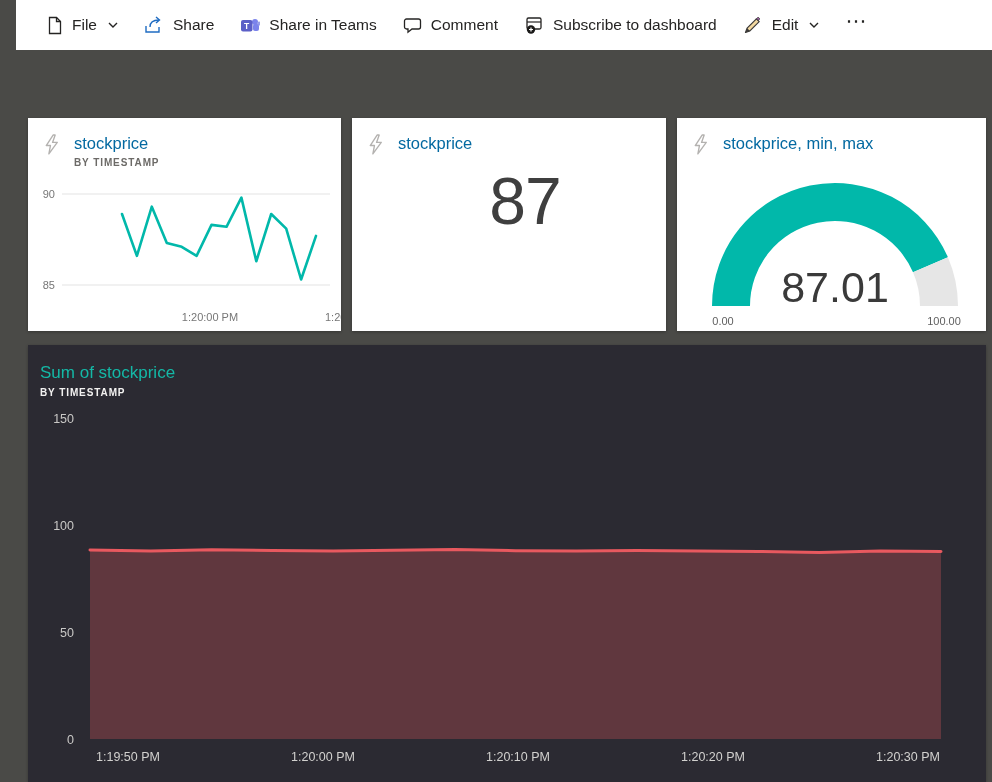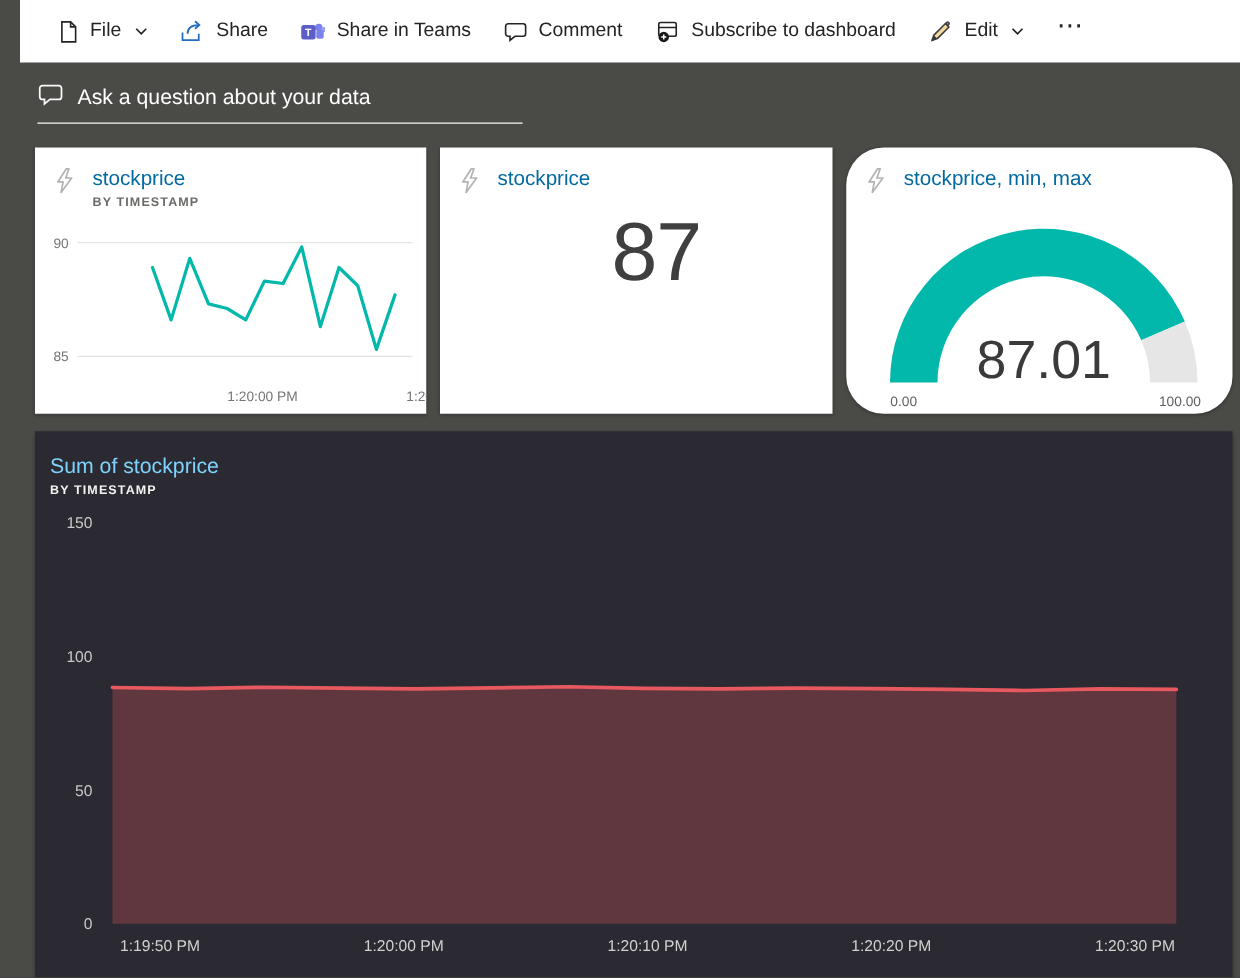--- a/index.html
+++ b/index.html
@@ -32,38 +32,38 @@
   .tiles {
     position:absolute; top:118px; left:28px; width:958px; height:213px;
     display:flex; gap:11px;
   }
   .tile {
     position:relative; background:#ffffff; height:213px; overflow:hidden;
     box-shadow:0 1px 3px rgba(0,0,0,0.28); cursor:pointer;
   }
   .tile-1 { width:313px; }
   .tile-2 { width:314px; }
-  .tile-3 { width:309px;border-radius:30px; }
+  .tile-3 { width:309px; }
   .tile-header { display:flex; gap:14px; padding:16px 14px 0 15px; }
   .tile-title  { font-size:16.5px; color:#0369a1; line-height:1.15; }
   .tile-sub    { font-size:10px; font-weight:700; color:#6c6a67; letter-spacing:0.9px; margin-top:4px; }
   .tile svg.chart { position:absolute; left:0; top:60px; overflow:hidden; }
   .card-value-wrap {
     position:absolute; left:0; top:45px; width:100%; height:168px;
     display:flex; align-items:flex-start; justify-content:center;padding-left:32px;
   }
   .card-value { font-size:66px; font-weight:300; color:#3f3f3f; letter-spacing:-1px; }
   
   .big-tile {
     position:absolute; top:345px; left:28px; width:958px; height:437px;
     background:#2b2a32; color:#ffffff; overflow:hidden;
     box-shadow:0 1px 3px rgba(0,0,0,0.28); cursor:pointer;
   }
   .big-tile .hdr { padding:18px 0 0 12px; }
-  .big-title { font-size:17px; color:#7dd3fc; }
+  .big-title { font-size:17px; color:#14b8a6; }
   .big-sub   { font-size:10px; font-weight:700; color:#f3f2f1; letter-spacing:0.9px; margin-top:4px; }
   .big-tile svg.chart { position:absolute; left:0; top:60px; }
 </style>
 </head>
 <body>
 
 <div class="screen">
 
   <div class="toolbar">
     <div class="tb-item">
@@ -140,28 +140,20 @@
             <path d="M1 1l4 4 4-4" fill="none" stroke="#252423" stroke-width="1.4"></path>
           </svg>
       </span>
     </div>
 
     <div class="tb-item">
       <span class="more-dots">⋯</span>
     </div>
   </div>
 
-  <div class="qna">
-    <span>
-      <svg width="21" height="19" viewBox="0 0 21 19">
-          <path d="M4 2.5h13a2.2 2.2 0 0 1 2.2 2.2v6.6a2.2 2.2 0 0 1-2.2 2.2H10l-4.4 3.6v-3.6H4a2.2 2.2 0 0 1-2.2-2.2V4.7A2.2 2.2 0 0 1 4 2.5z" fill="none" stroke="#fafafa" stroke-width="1.4"></path>
-        </svg>
-    </span>
-    <span>Ask a question about your data</span>
-  </div>
 
   <div class="tiles">
 
     <div class="tile tile-1">
       <div class="tile-header">
         <span>
           <svg width="17" height="21" viewBox="0 0 16 20">
               <path d="M9.5 1L3 11h4L5.5 19 13.5 8H9L11.5 1z" fill="none" stroke="#b4b2b0" stroke-width="1.3" stroke-linejoin="round"></path>
             </svg>
         </span>

